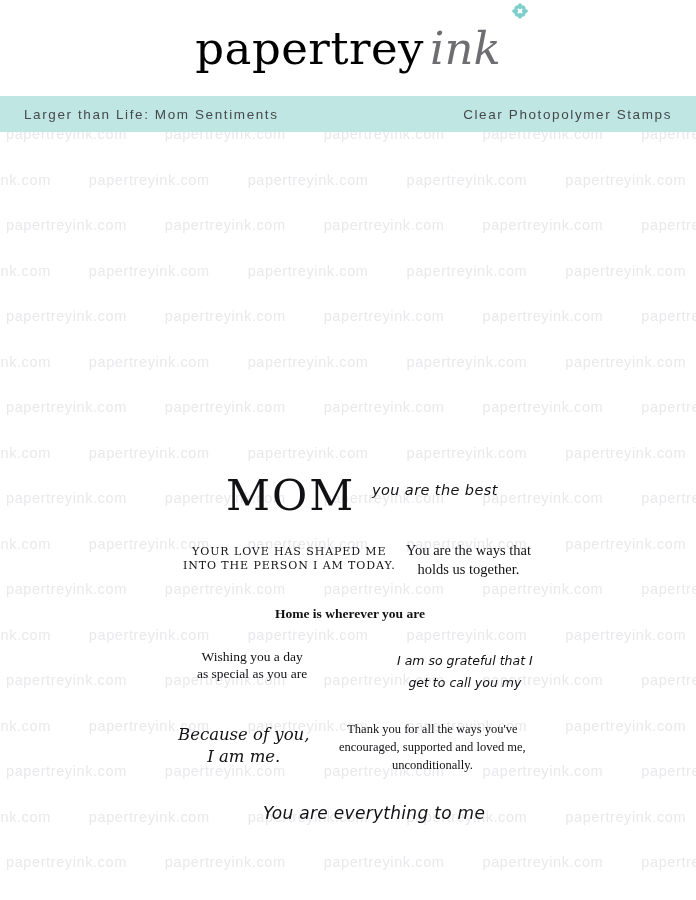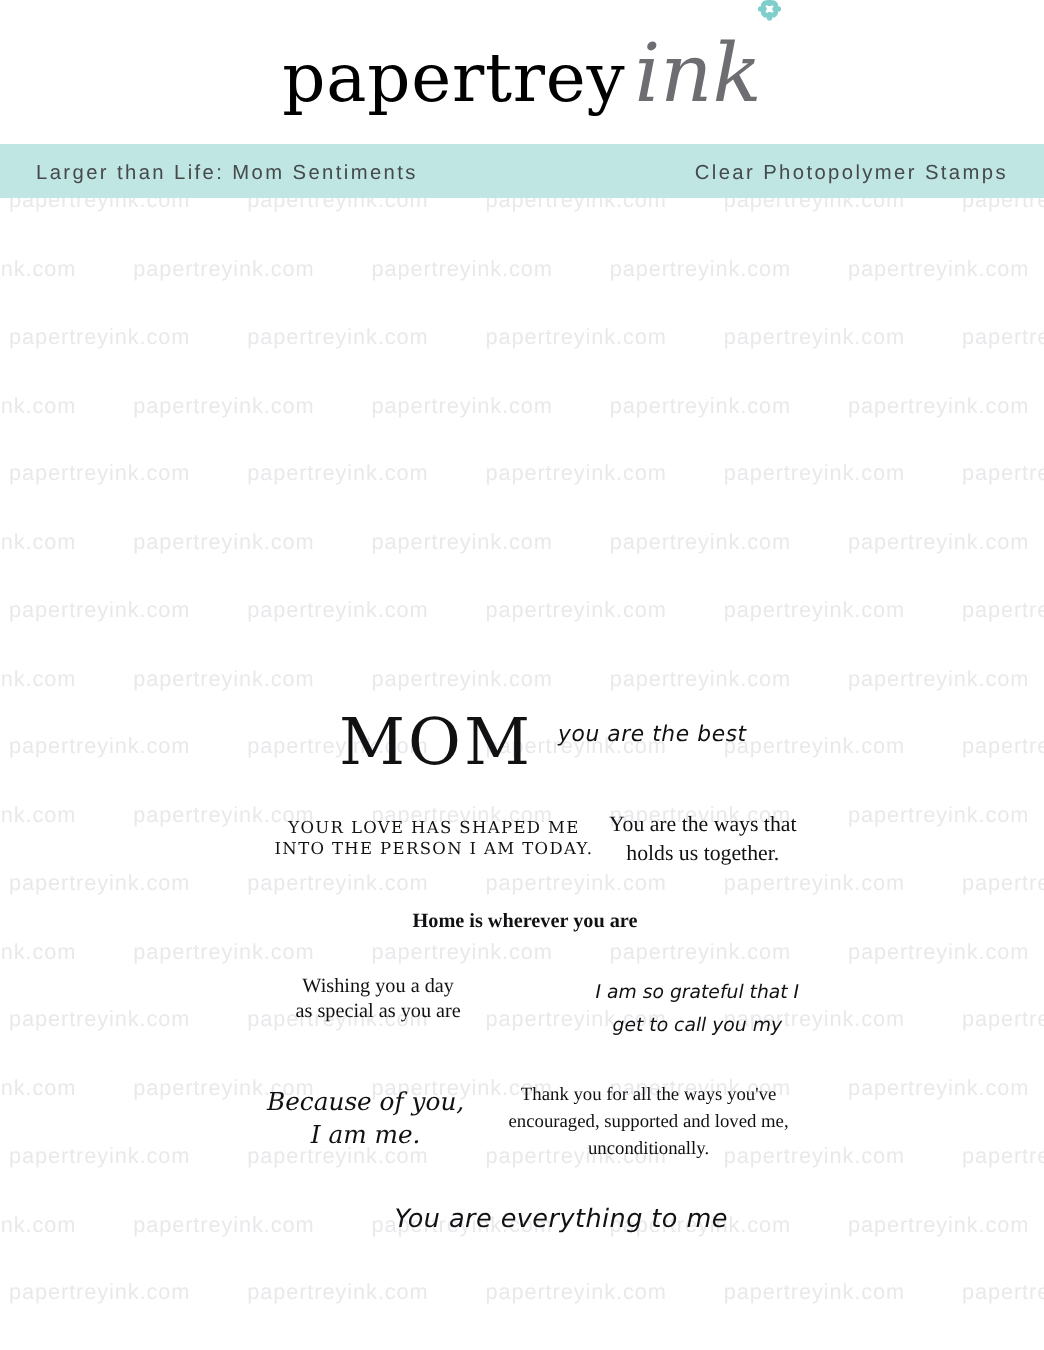--- a/index.html
+++ b/index.html
@@ -32,21 +32,21 @@
   .logo-papertrey {
     font-family: "DejaVu Serif", serif;
     font-size: 45px;
     letter-spacing: 0.5px;
     color: #000000;
     font-weight: 400;
   }
   .logo-ink {
     font-family: "DejaVu Serif", serif;
     font-style: italic;
-    font-size: 54px;
+    font-size: 45px;
     color: #6e6e72;
     margin-left: 6px;
     font-weight: 400;
   }
   .logo-flower {
     position: absolute;
     left: 317px;
     top: -19px;
     width: 16px;
     height: 16px;

